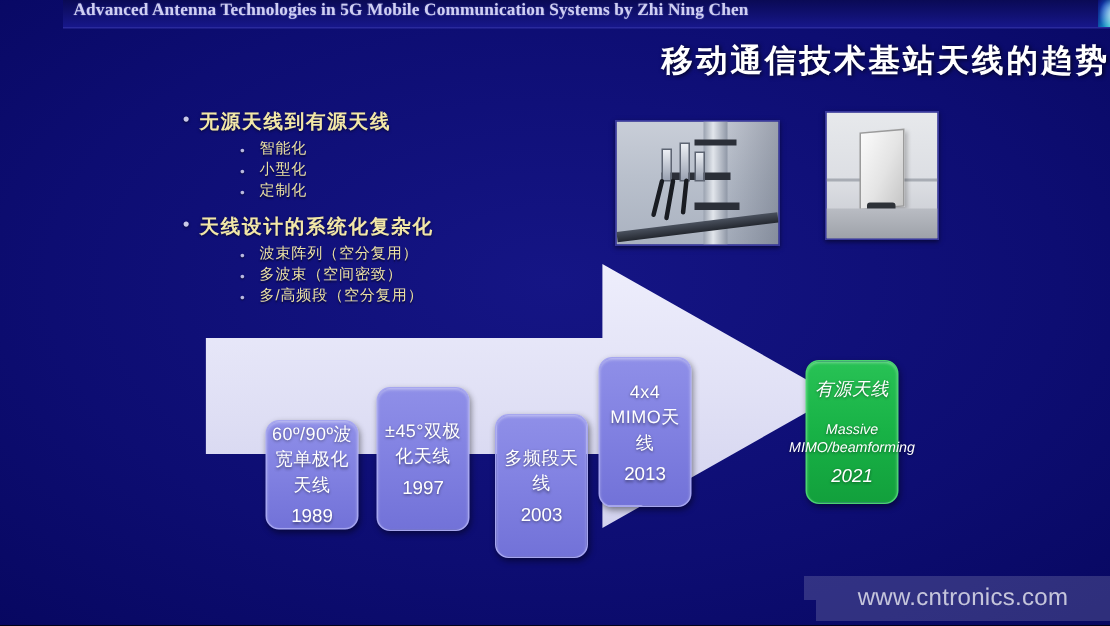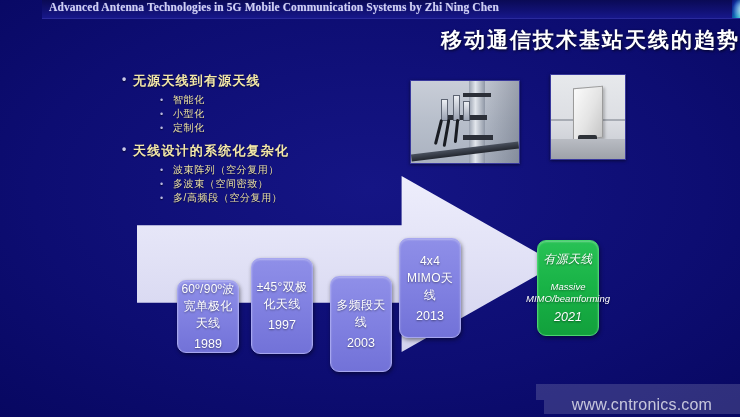--- a/index.html
+++ b/index.html
@@ -235,21 +235,21 @@
   #box-4 { left: 399px; top: 238px; height: 100px; }
   #box-6 { left: 537px; top: 240px; height: 96px; }
 
   
   #watermark {
     position: absolute;
     right: 0; bottom: 3px;
     width: 196px; height: 30px;
     background: rgba(150,150,190,0.28);
     display: flex;
-    align-items: flex-end;
+    align-items: center;
     justify-content: center;
   }
   #watermark-text {
     font-size: 16px;
     color: rgba(255,255,255,0.72);
     letter-spacing: 0.2px;
   }
   #watermark-tab {
     position: absolute;
     right: 196px; bottom: 17px;

